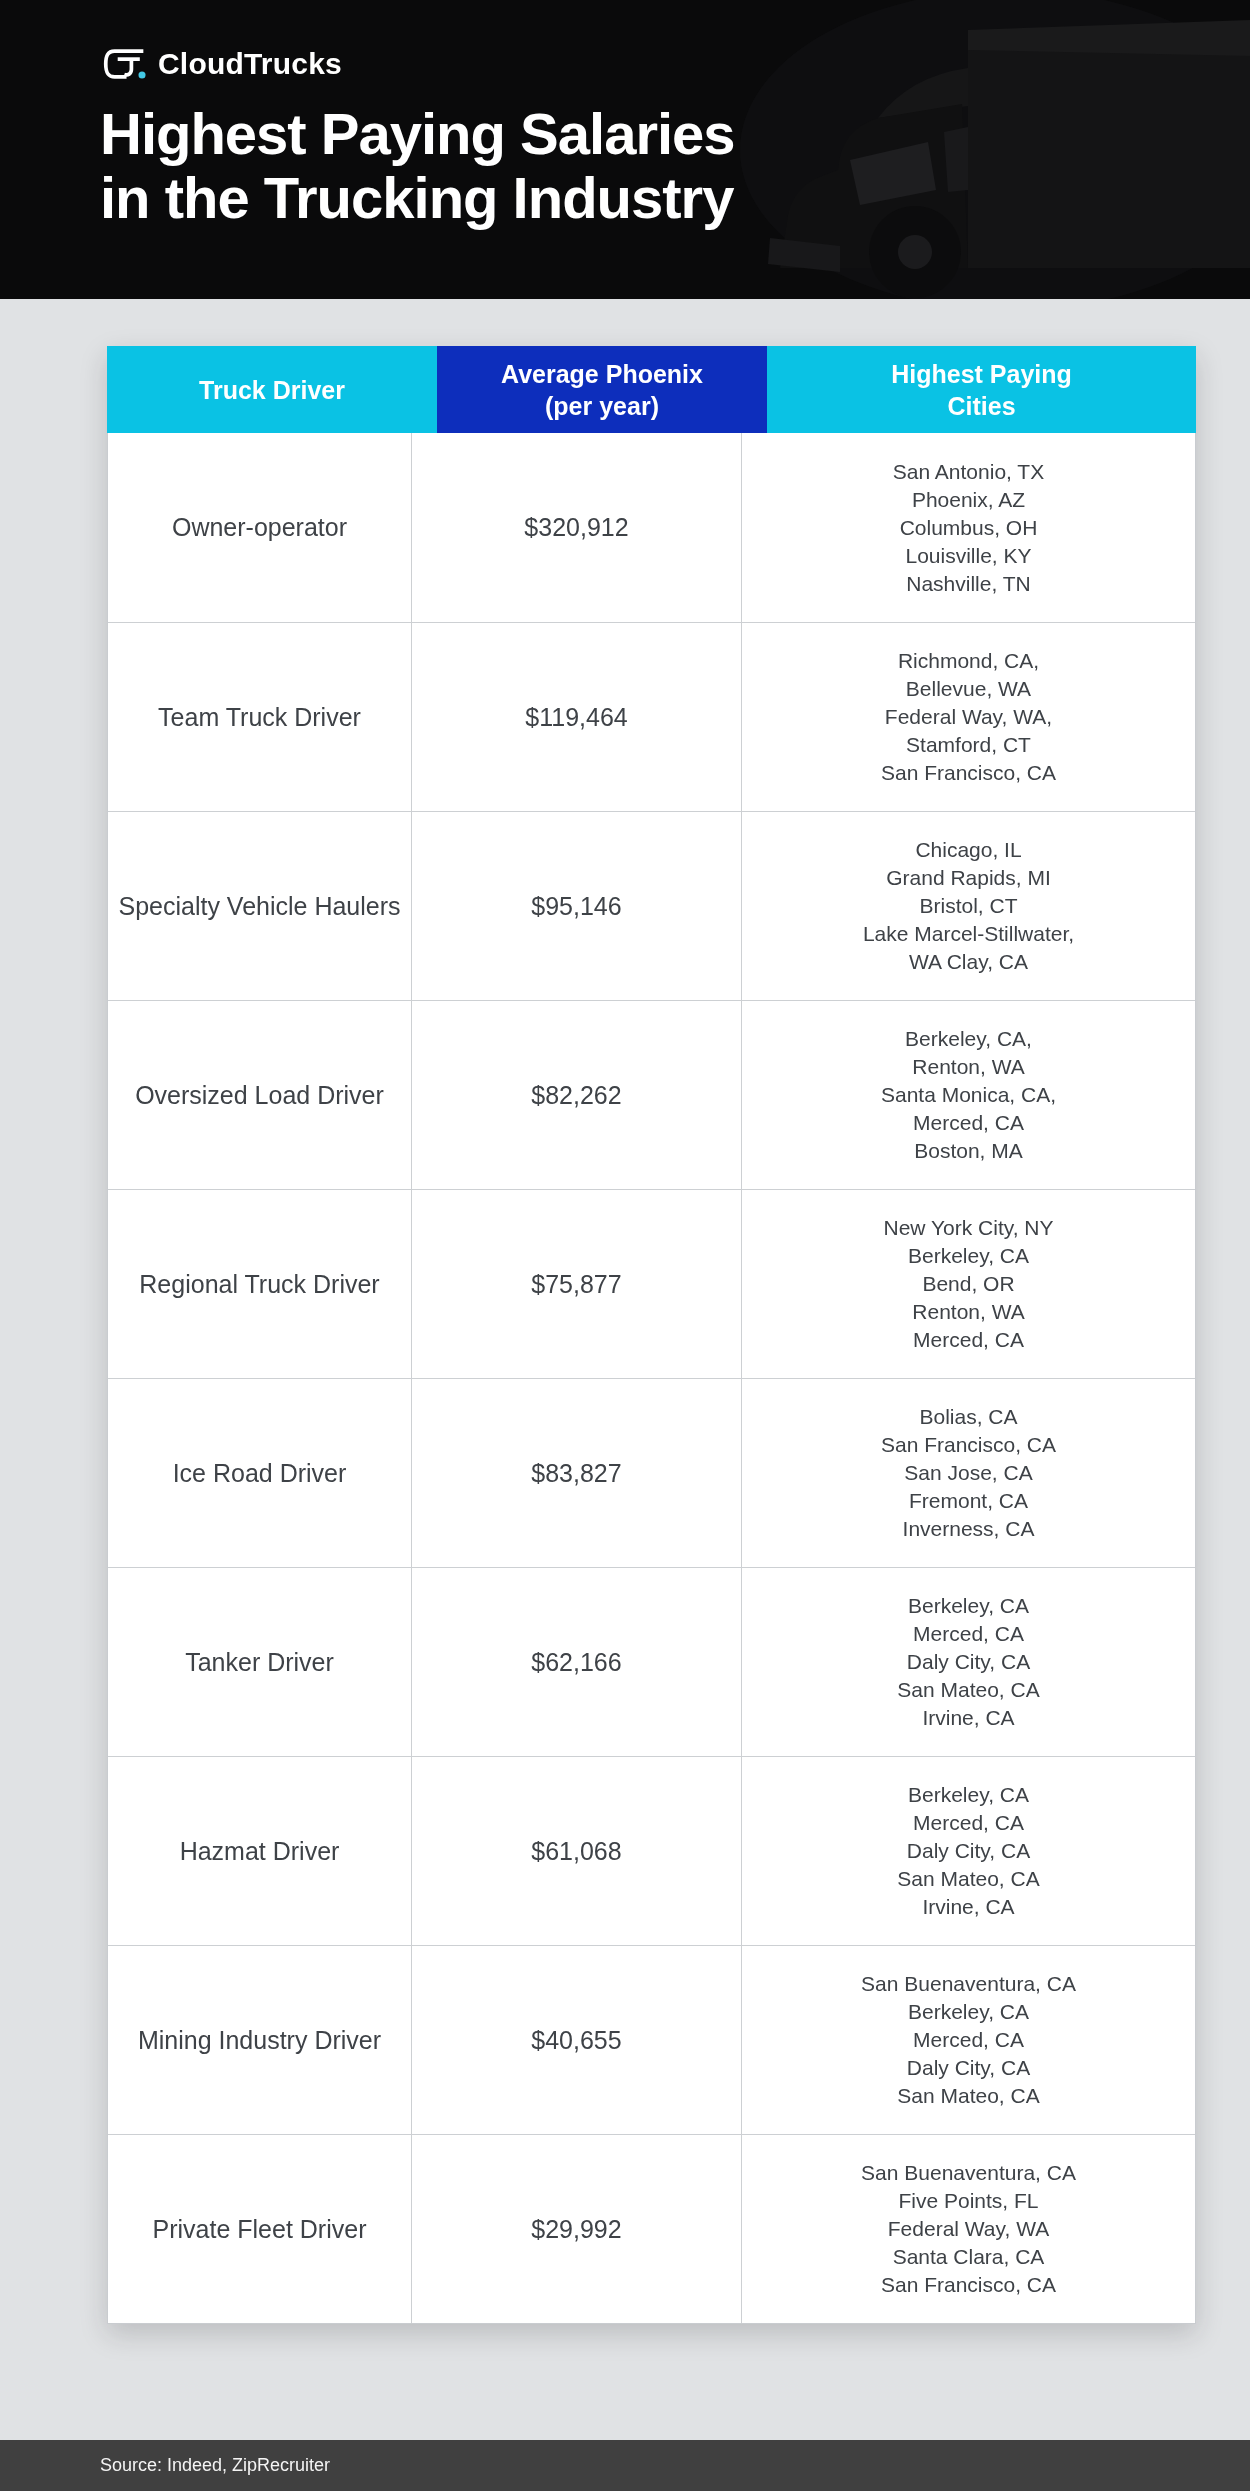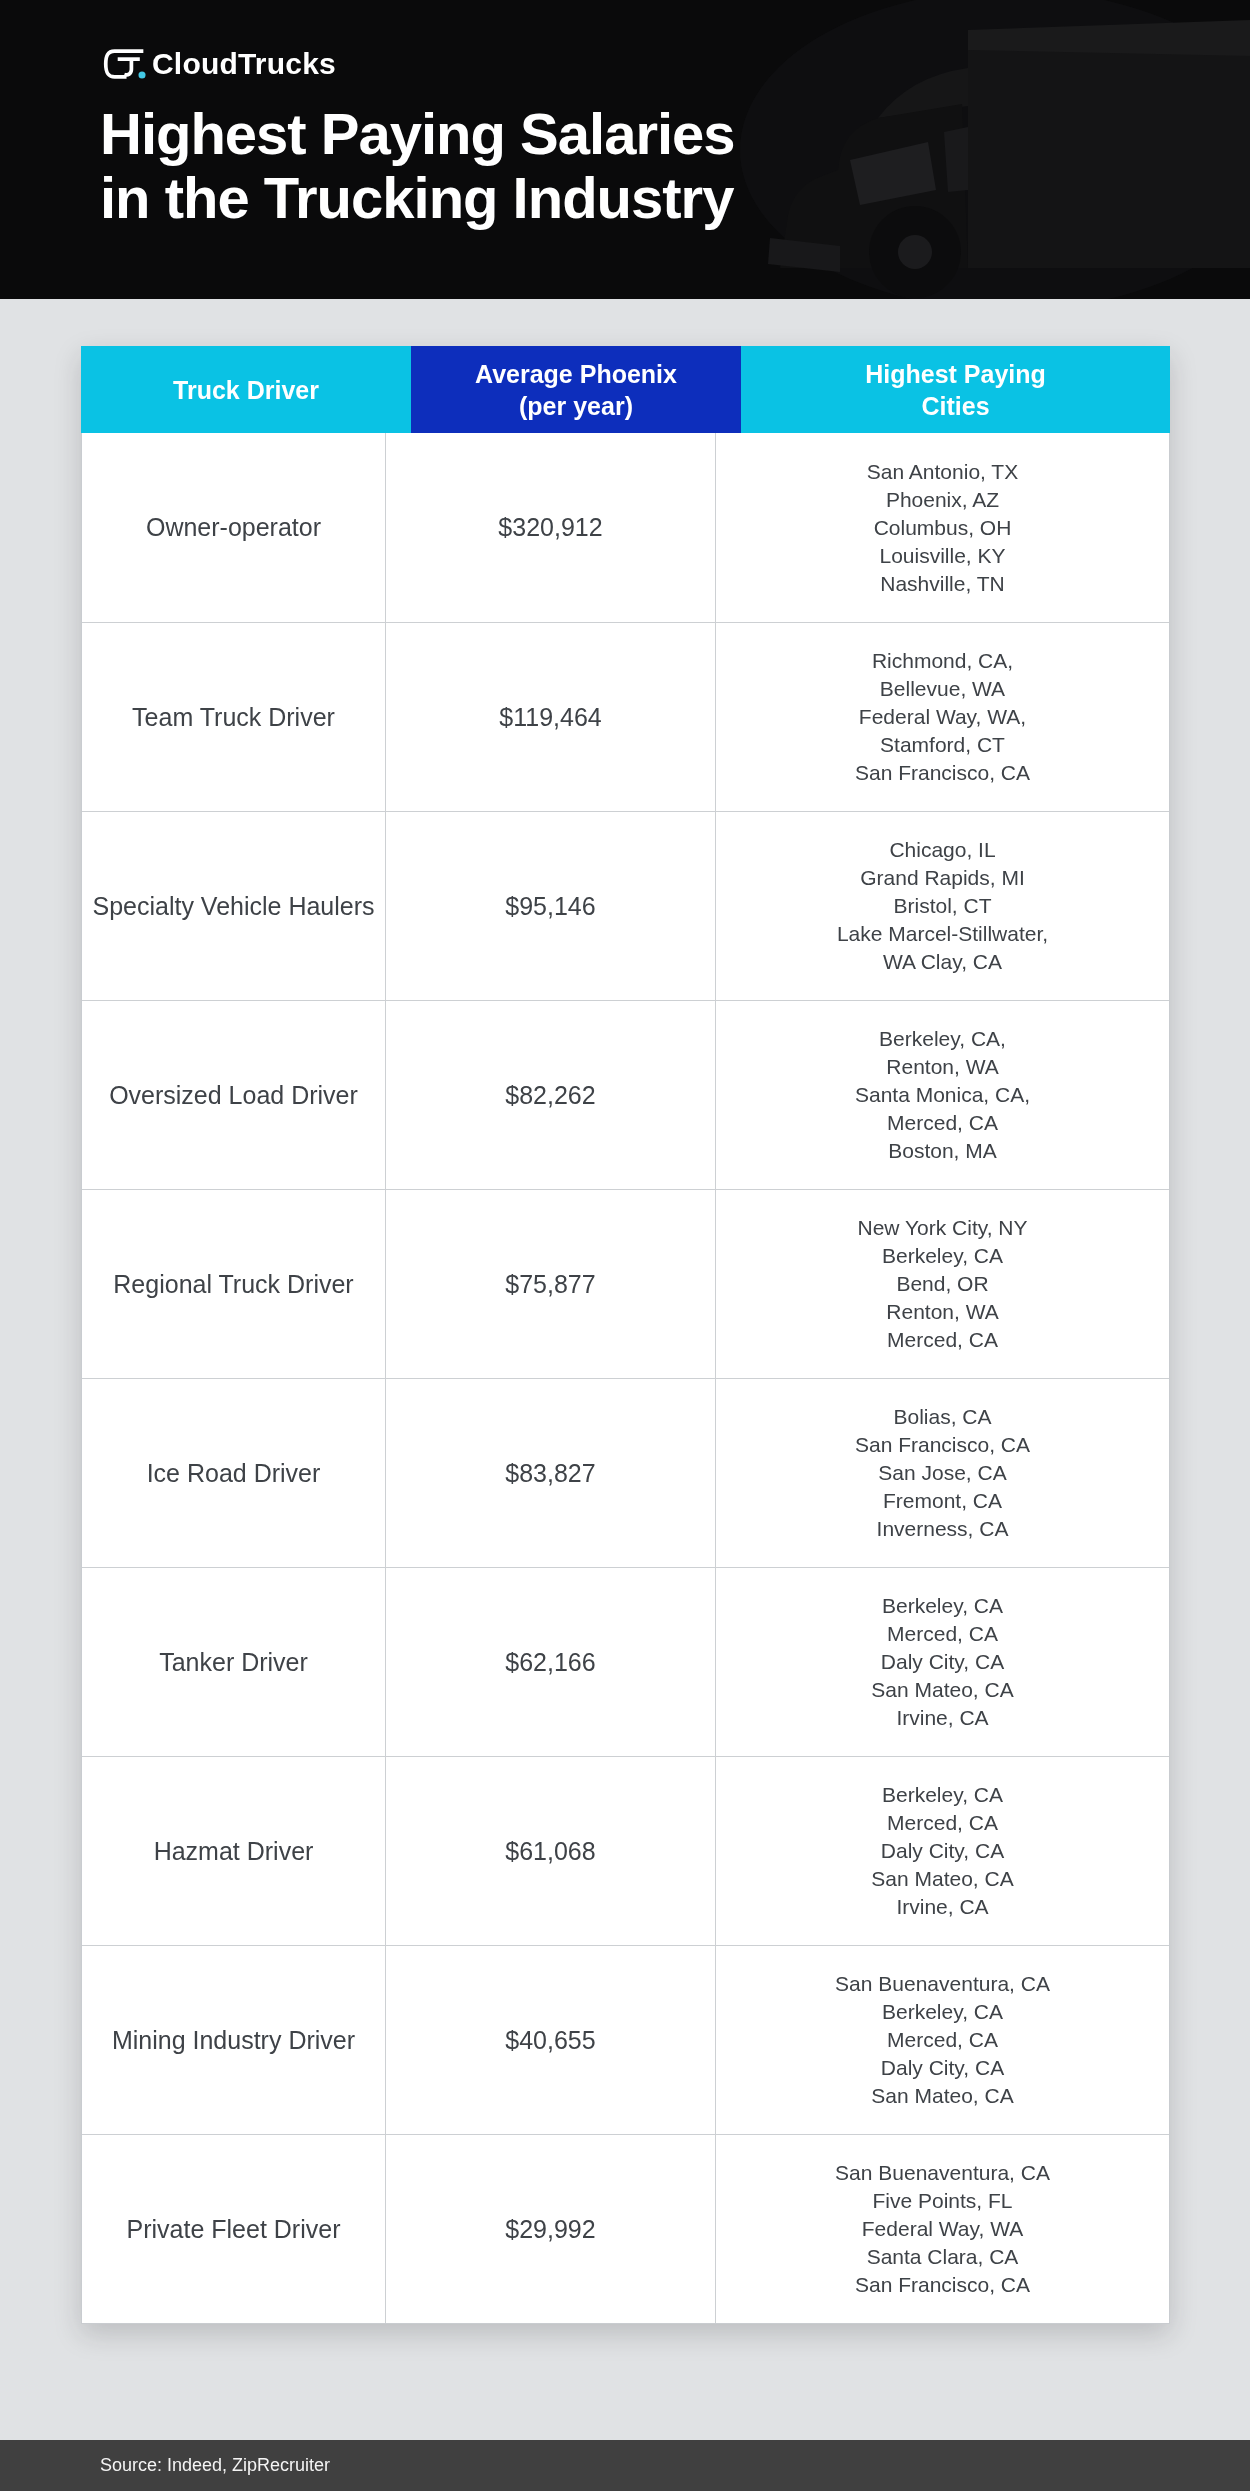--- a/index.html
+++ b/index.html
@@ -18,39 +18,40 @@
   .hero {
     position: relative;
     height: 299px;
     background: #0a0a0b;
     overflow: hidden;
   }
   .hero-truck { position: absolute; top: 0; right: 0; display: block; }
 
   .logo {
     position: absolute; left: 100px; top: 44px;
-    display: flex; align-items: center; gap: 6px;
+    display: flex; align-items: center; gap: 12px;
   }
   .logo-mark { display: block; }
   .brand {
     color: #ffffff; font-size: 30px; font-weight: 700; letter-spacing: 0.2px;
   }
 
   .title {
     position: absolute; left: 100px; top: 102px; margin: 0;
     color: #ffffff; font-size: 58px; line-height: 64px;
     font-weight: 700; letter-spacing: -1px;
   }
   .title .tl { display: block; }
 
   
   .content {
     height: 2141px;
     padding-top: 47px;
     background: #e0e2e4;
+    padding-left: 26px;
   }
   .table-card {
     margin-left: 81px;
     width: 1089px;
     box-shadow: 0 10px 26px rgba(25, 28, 33, 0.18);
   }
   .thead { display: flex; height: 87px; }
   .hcell {
     display: flex; flex-direction: column;
     justify-content: center; align-items: center;

